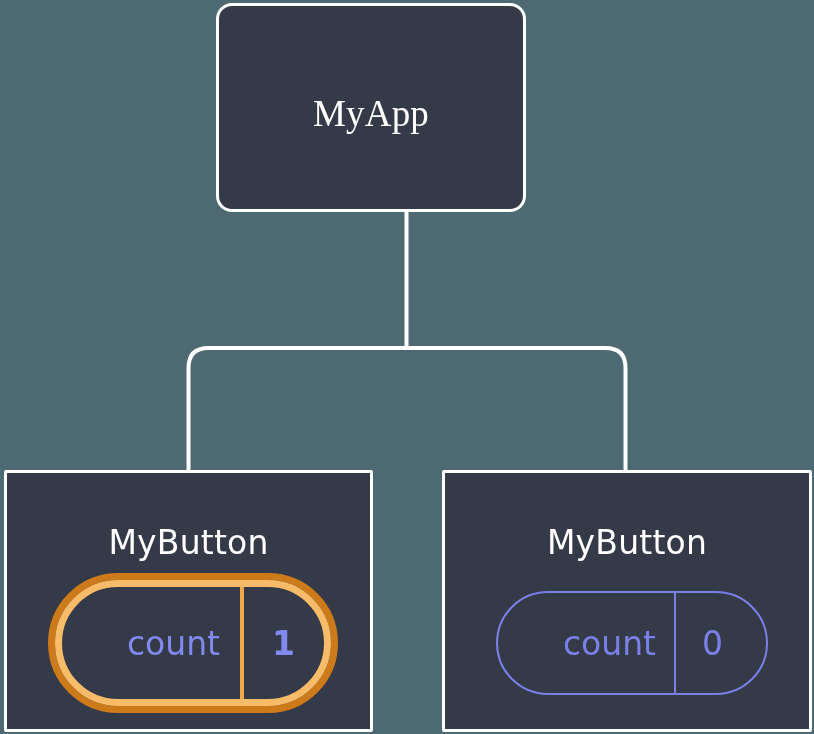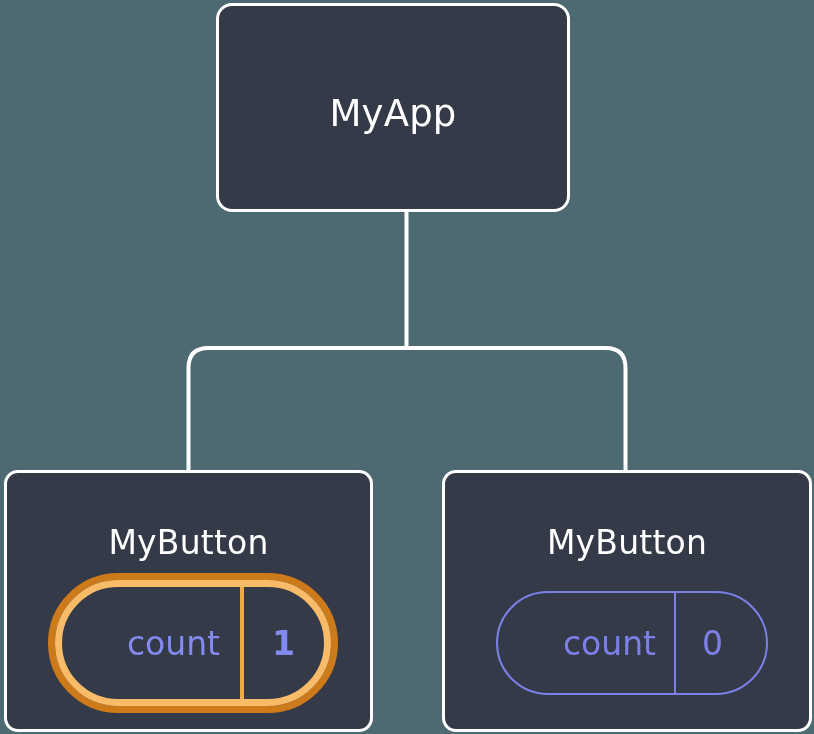--- a/index.html
+++ b/index.html
@@ -21,29 +21,30 @@
     position: absolute;
     inset: 0;
     pointer-events: none;
   }
 
   
   .node {
     position: absolute;
     background: #343a47;
     border: 3px solid #ffffff;
-    border-radius: 14px;
+    border-radius: 2px;
     box-sizing: border-box;
   }
   .node-root {
     left: 216px;
     top: 3px;
-    width: 354px;
+    width: 310px;
     height: 209px;
     border-radius: 16px;
+    font-family: Liberation Serif, serif;
   }
   .node-child-left {
     left: 4px;
     top: 470px;
     width: 369px;
     height: 262px;
   }
   .node-child-right {
     left: 442px;
     top: 470px;

